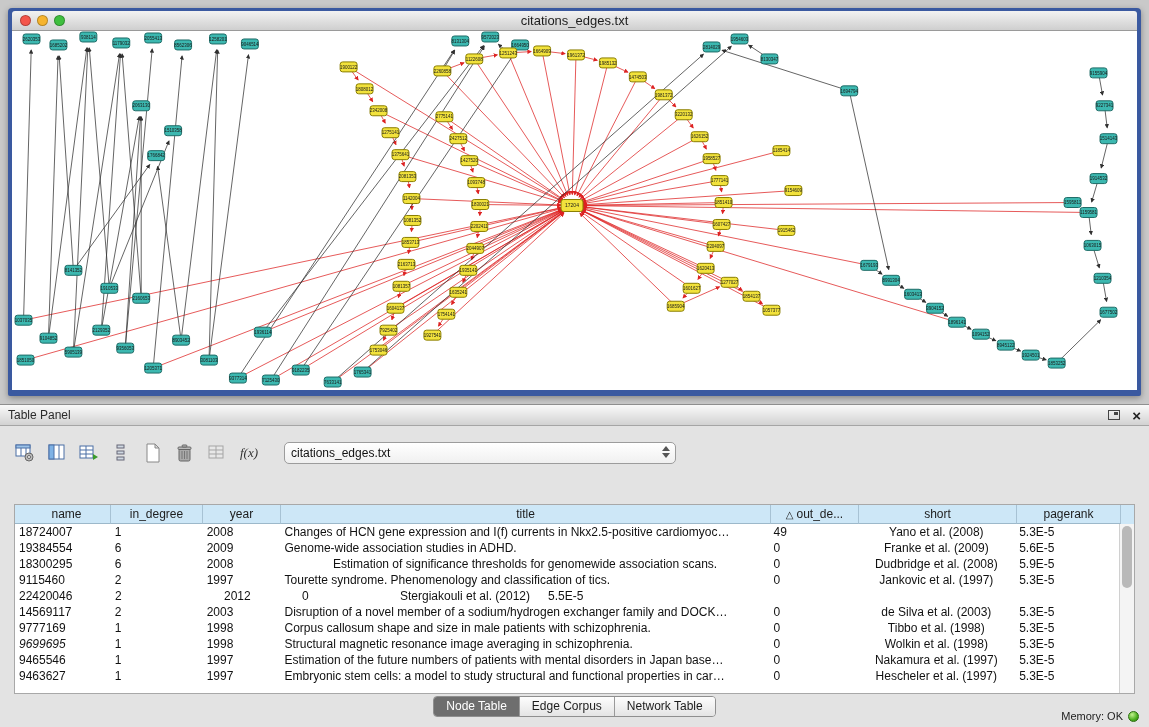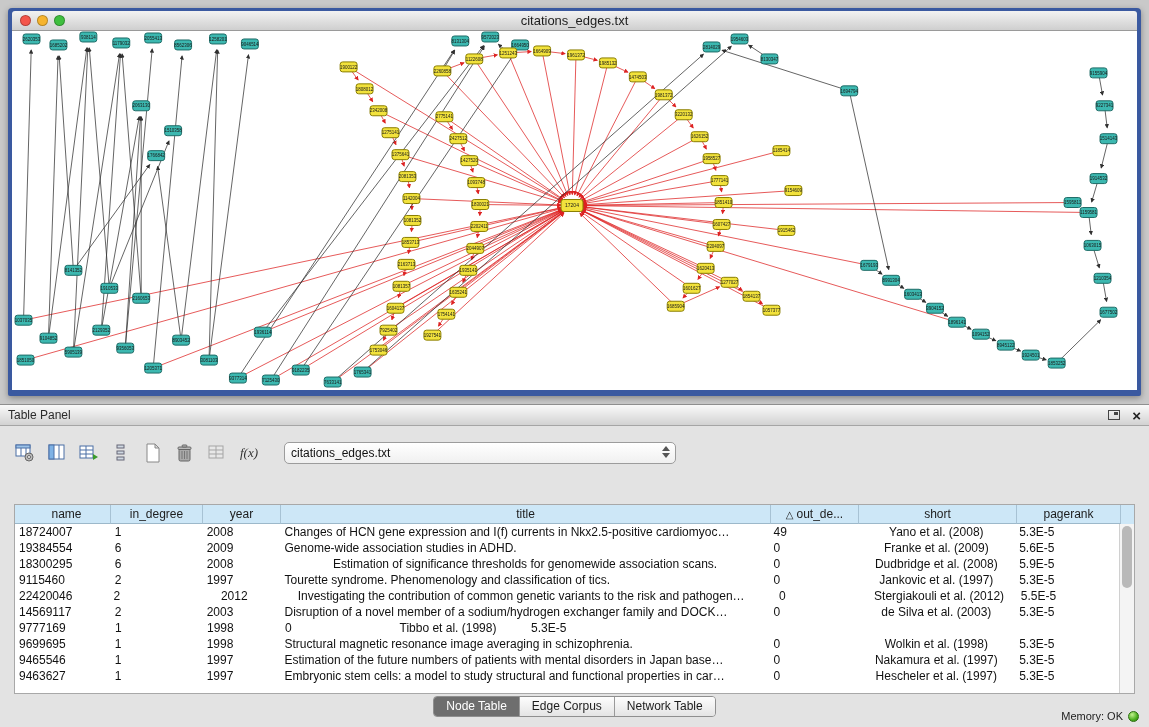--- a/index.html
+++ b/index.html
@@ -823,44 +823,44 @@
             <div class="td" style="width: 78px;">1997</div>
             <div class="td" style="width: 490px;">Tourette syndrome. Phenomenology and classification of tics.</div>
             <div class="td" style="width: 88px;">0</div>
             <div class="td center" style="width: 158px;">Jankovic et al. (1997)</div>
             <div class="td" style="width: 104px;">5.3E-5</div>
           </div>
           <div class="tr">
             <div class="td" style="width: 96px;">22420046</div>
             <div class="td" style="width: 92px;">2</div>
             <div class="td" style="width: 78px; margin-left: 17px;">2012</div>
-            <div class="td" style="width: 490px;">Investigating the contribution of common genetic variants to the risk and pathogen…</div>
             <div class="td" style="width: 88px;">0</div>
             <div class="td center" style="width: 158px;">Stergiakouli et al. (2012)</div>
             <div class="td" style="width: 104px;">5.5E-5</div>
           </div>
           <div class="tr">
             <div class="td" style="width: 96px;">14569117</div>
             <div class="td" style="width: 92px;">2</div>
             <div class="td" style="width: 78px;">2003</div>
             <div class="td" style="width: 490px;">Disruption of a novel member of a sodium/hydrogen exchanger family and DOCK…</div>
             <div class="td" style="width: 88px;">0</div>
             <div class="td center" style="width: 158px;">de Silva et al. (2003)</div>
             <div class="td" style="width: 104px;">5.3E-5</div>
           </div>
           <div class="tr">
             <div class="td" style="width: 96px;">9777169</div>
             <div class="td" style="width: 92px;">1</div>
             <div class="td" style="width: 78px;">1998</div>
+            <div class="td" style="width: 490px;">Corpus callosum shape and size in male patients with schizophrenia.</div>
             <div class="td" style="width: 88px;">0</div>
             <div class="td center" style="width: 158px;">Tibbo et al. (1998)</div>
             <div class="td" style="width: 104px;">5.3E-5</div>
           </div>
           <div class="tr">
-            <div class="td" style="width: 96px;">9699695</div>
+            <div class="td" style="width: 96px; font-style: italic;">9699695</div>
             <div class="td" style="width: 92px;">1</div>
             <div class="td" style="width: 78px;">1998</div>
             <div class="td" style="width: 490px;">Structural magnetic resonance image averaging in schizophrenia.</div>
             <div class="td" style="width: 88px;">0</div>
             <div class="td center" style="width: 158px;">Wolkin et al. (1998)</div>
             <div class="td" style="width: 104px;">5.3E-5</div>
           </div>
           <div class="tr">
             <div class="td" style="width: 96px;">9465546</div>
             <div class="td" style="width: 92px;">1</div>

